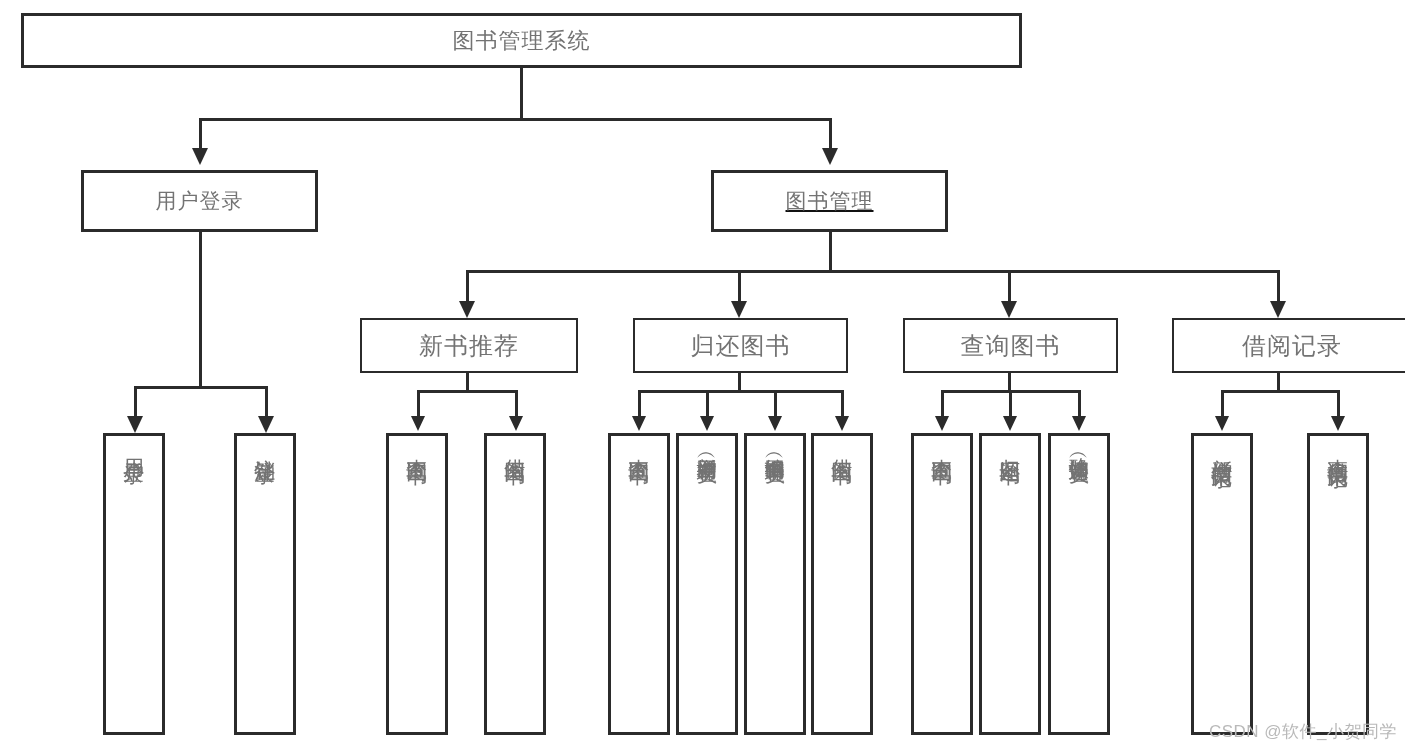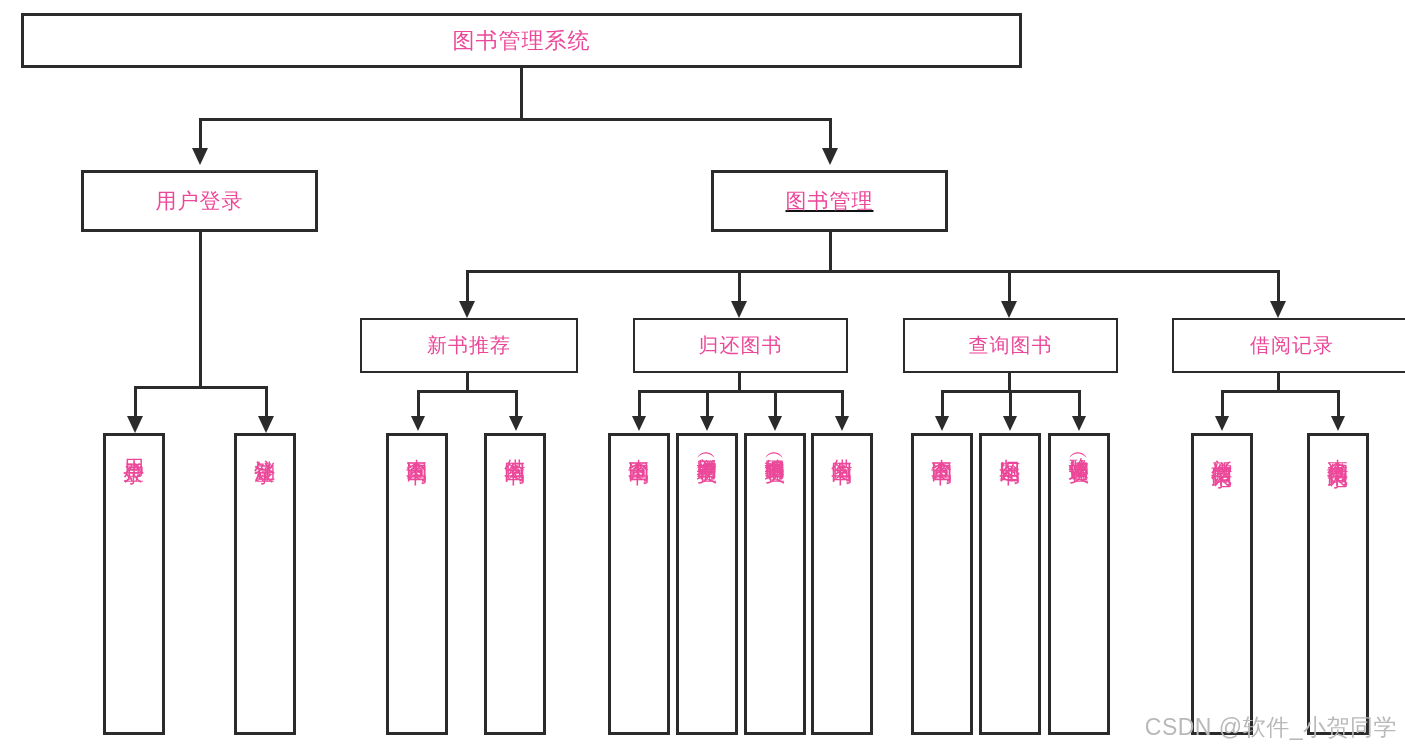--- a/index.html
+++ b/index.html
@@ -29,27 +29,27 @@
   }
   .node.level0{ border-width:3px; }
   .node.level1{ border-width:3px; }
   .node.level2{ border-width:2px; }
   .node.leaf{ border-width:3px; }
 
   .node-label{
     font-size:21px;
     line-height:1.25;
     letter-spacing:1px;
-    color:#ec4899;
+    color:#737373;
     white-space:nowrap;
     user-select:none;
   }
   .node.level0 .node-label{ font-size:22px; }
   .node.level1 .node-label{ font-size:21px; }
-  .node.level2 .node-label{ font-size:20px; }
+  .node.level2 .node-label{ font-size:24px; }
 
   
   .node.leaf{
     align-items:flex-start;
     justify-content:center;
     padding-top:6px;
   }
   .node.leaf .node-label{
     writing-mode:vertical-rl;
     text-orientation:upright;
@@ -80,21 +80,21 @@
     border-left-width:7px;
     border-right-width:7px;
     border-top-width:15px;
   }
 
   
   #watermark{
     position:absolute;
     right:8px;
     bottom:4px;
-    font-size:23px;
+    font-size:17px;
     color:#b9b9b9;
     letter-spacing:0.5px;
     white-space:nowrap;
     user-select:none;
   }
 </style>
 </head>
 <body>
 
 <div id="canvas">

